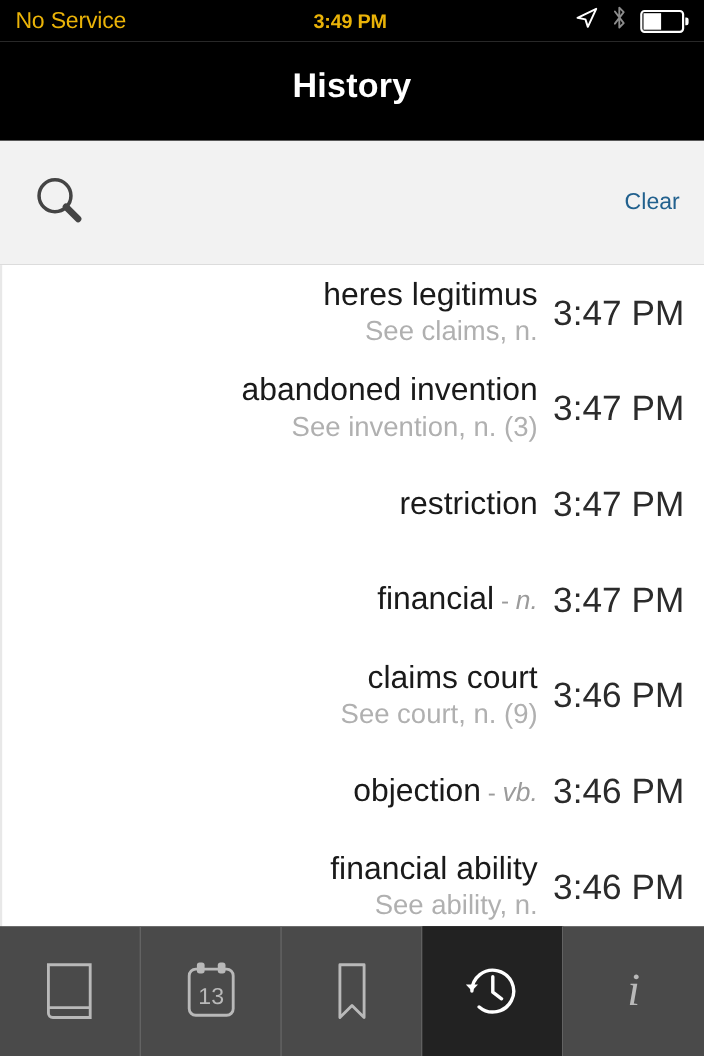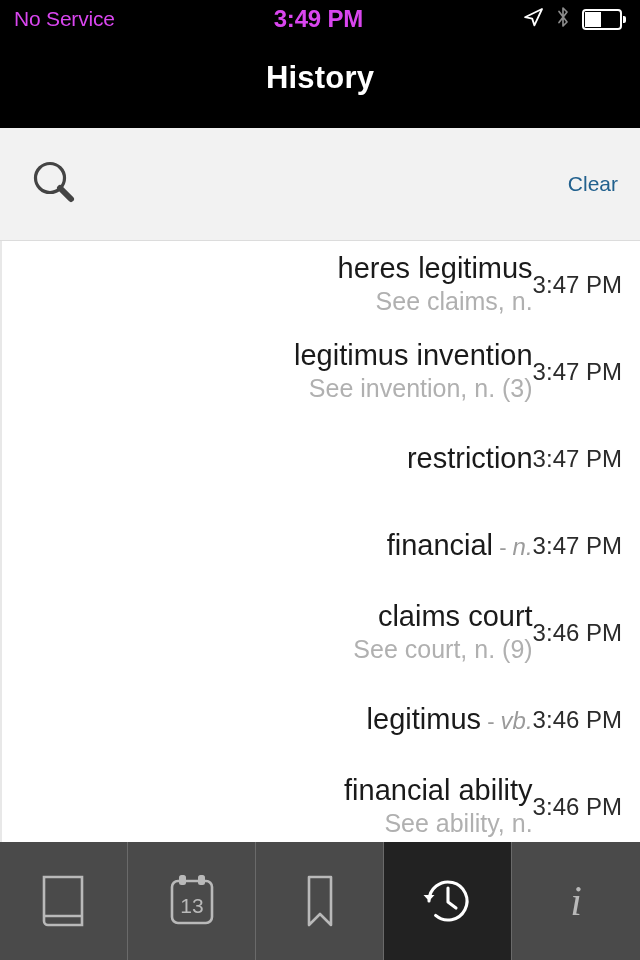--- a/index.html
+++ b/index.html
@@ -6,26 +6,26 @@
   html, body {
     width:640px; height:960px;
     background:#ffffff;
     font-family:"Liberation Sans", sans-serif;
     overflow:hidden;
   }
   #app { position:relative; width:640px; height:960px; display:flex; flex-direction:column; }
 
   
   .statusbar {
-    height:38px; background:#000; color:#d946ef;
+    height:38px; background:#000; color:#eab308;
     display:flex; align-items:center; flex:0 0 auto;
     padding:0 14px; font-size:21px; letter-spacing:-0.2px;
   }
   .sb-left  { flex:0 0 auto; }
-  .sb-center{ flex:1 1 auto; text-align:center; font-weight:bold; font-size:24px; }
+  .sb-center{ flex:1 1 auto; text-align:center; font-weight:bold; font-size:18px; }
   .sb-right { flex:0 0 auto; display:flex; align-items:center; gap:11px; }
   .ico-loc  { display:block; }
   .ico-bt   { display:block; }
   .battery  { position:relative; width:44px; height:21px; }
   .battery .shell {
     position:absolute; left:0; top:0; width:40px; height:21px;
     border:2px solid #fff; border-radius:4px;
   }
   .battery .cap {
     position:absolute; right:0; top:7px; width:3px; height:7px;
@@ -85,21 +85,21 @@
   }
   .row-title .pos {
     font-size:24px; color:#9b9b9b; font-style:italic;
   }
   .row-title .pos .dash { font-style:normal; color:#9b9b9b; font-size:22px; }
   .row-sub {
     font-size:25px; color:#b0b0b0; line-height:1.15;
     margin-top:3px; margin-left:16px; white-space:nowrap;
   }
   .row-time {
-    flex:0 0 auto; font-size:24px; color:#2b2b2b; 
+    flex:0 0 auto; font-size:32px; color:#2b2b2b; margin-left:14px;
     white-space:nowrap;
   }
 
   
   .tabbar {
     position:absolute; left:0; bottom:0; width:640px; height:118px;
     display:flex; background:#4a4a4a;
   }
   .tab {
     flex:1 1 20%; display:flex; align-items:center; justify-content:center;
@@ -170,21 +170,21 @@
           <span>heres legitimus</span>
         </div>
         <div class="row-sub">See claims, n.</div>
       </div>
       <div class="row-time">3:47 PM</div>
     </div>
 
     <div class="row">
       <div class="row-main">
         <div class="row-title">
-          <span>legitimus invention</span>
+          <span>abandoned invention</span>
         </div>
         <div class="row-sub">See invention, n. (3)</div>
       </div>
       <div class="row-time">3:47 PM</div>
     </div>
 
     <div class="row">
       <div class="row-main">
         <div class="row-title">
           <span>restriction</span>
@@ -208,21 +208,21 @@
           <span>claims court</span>
         </div>
         <div class="row-sub">See court, n. (9)</div>
       </div>
       <div class="row-time">3:46 PM</div>
     </div>
 
     <div class="row">
       <div class="row-main">
         <div class="row-title">
-          <span>legitimus</span><span class="pos"><span class="dash"> - </span><span>vb.</span></span>
+          <span>objection</span><span class="pos"><span class="dash"> - </span><span>vb.</span></span>
         </div>
       </div>
       <div class="row-time">3:46 PM</div>
     </div>
 
     <div class="row">
       <div class="row-main">
         <div class="row-title">
           <span>financial ability</span>
         </div>

